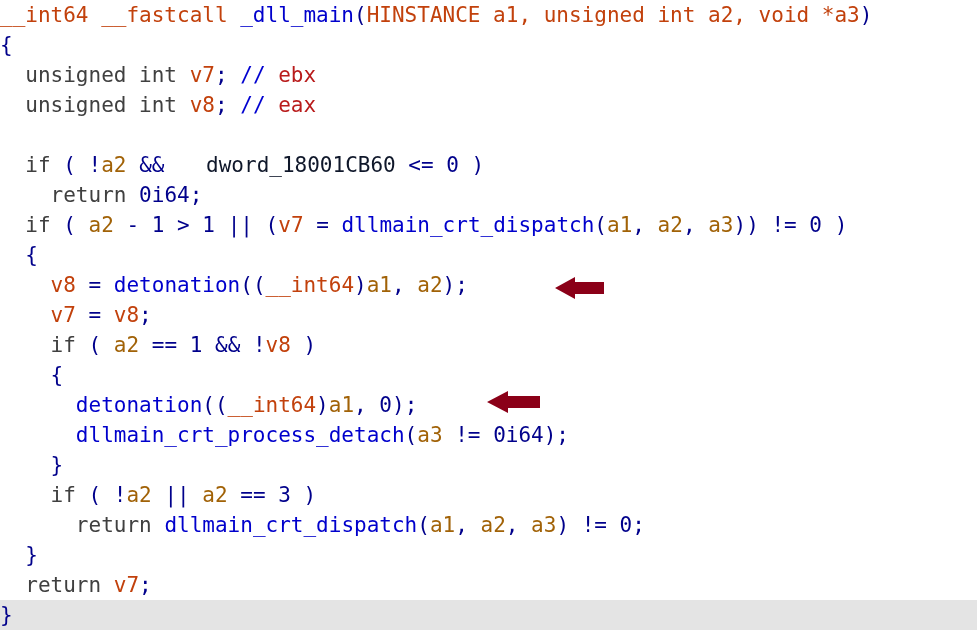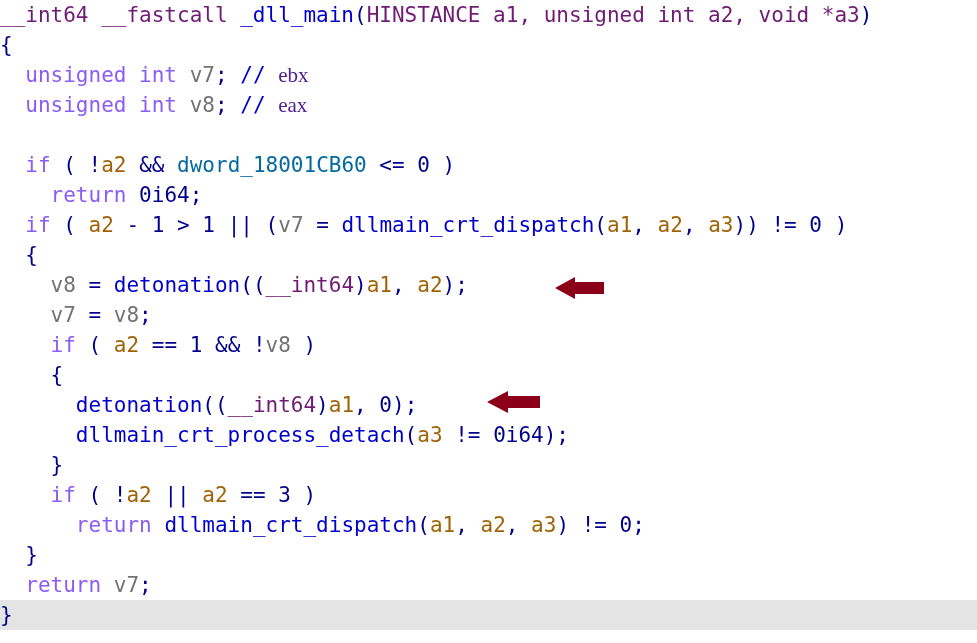--- a/index.html
+++ b/index.html
@@ -30,29 +30,29 @@
     position: relative;
     height: 30px;
     white-space: pre;
     padding-left: 0px;
   }
   .ln.hl {
     background: #e4e4e4;
   }
   
   .t-plain  { color: #00008b; }
-  .t-kw     { color: #8b5cf6; }
-  .t-type   { color: #701a75; text-align: center; }
+  .t-kw     { color: #404040; }
+  .t-type   { color: #c2410c; text-align: center; }
   .t-arg    { color: #a16207; }
-  .t-var    { color: #737373; text-align: right; }
+  .t-var    { color: #c2410c; text-align: right; }
   .t-fn     { color: #0000cc; margin-top: 8px; }
-  .t-glob   { color: #0369a1; }
+  .t-glob   { color: #0f172a; margin-left: 29px; }
   .t-num    { color: #00008b; }
   .t-cmt    { color: #0000d0; }
-  .t-cmtxt  { color: #4c1d95; font-family: Liberation Serif, serif; }
+  .t-cmtxt  { color: #b91c1c; }
   .t-punct  { color: #00008b; }
 
   .arrow {
     position: absolute;
     pointer-events: none;
   }
 </style>
 </head>
 <body>
 

